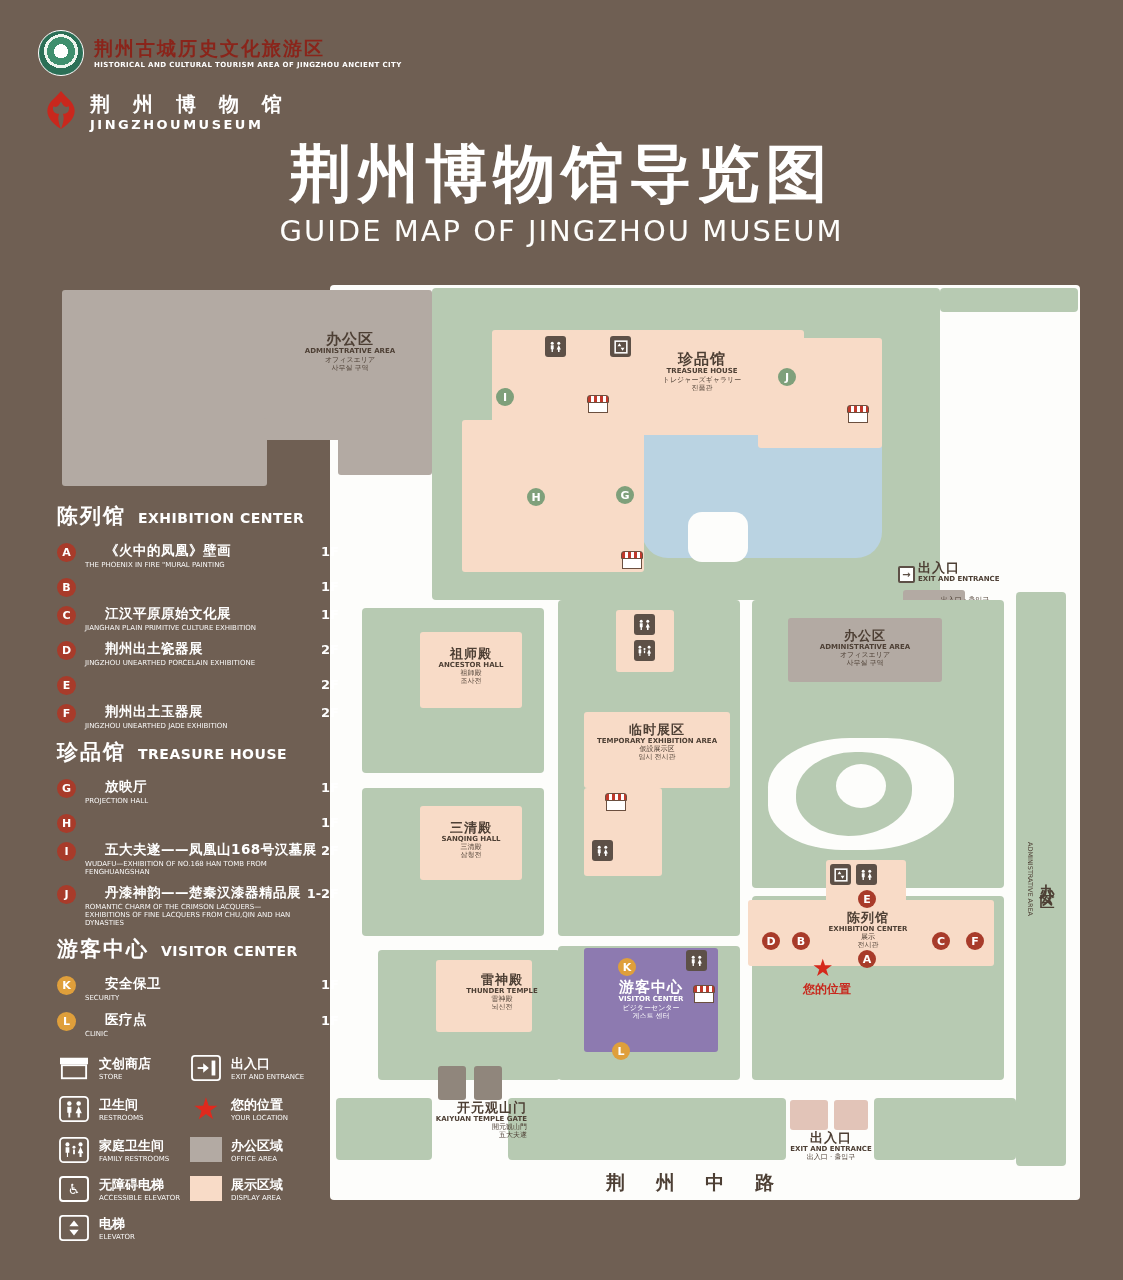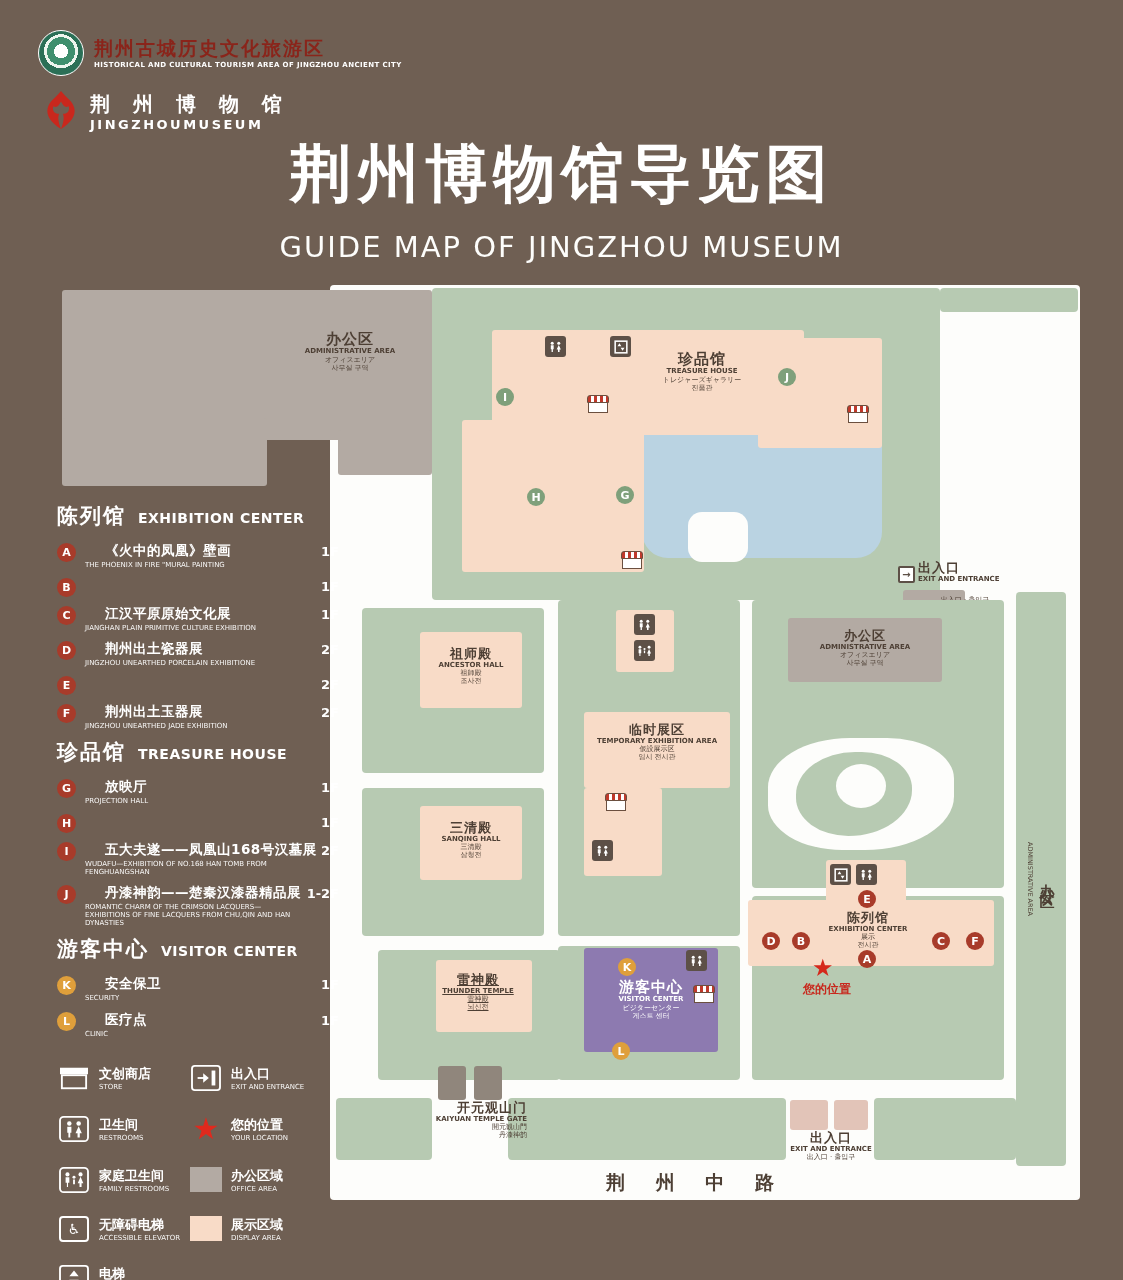--- a/index.html
+++ b/index.html
@@ -11,38 +11,38 @@
   .logo-row{position:absolute;display:flex;align-items:center;gap:10px;color:#fff;}
   .emb1{width:46px;height:46px;border-radius:50%;flex:0 0 46px;
     background:radial-gradient(circle at 50% 46%, #ffffff 0 7px, #3f8f6e 7px 14px, #eef5ee 14px 17px, #2b6f56 17px 23px);
     border:1px solid #fff;}
   .l1-title{font-size:19px;font-weight:bold;color:#8a241a;letter-spacing:2px;line-height:1.2;}
   .l1-sub{font-size:7px;font-weight:bold;color:#fff;letter-spacing:0.4px;margin-top:2px;}
   .l2-title{font-size:20px;font-weight:bold;color:#fff;letter-spacing:8px;line-height:1.1;}
   .l2-sub{font-size:13px;font-weight:bold;color:#fff;letter-spacing:2.5px;margin-top:2px;}
   .main-title{position:absolute;left:0;top:132px;width:1123px;text-align:center;color:#fff;
     font-size:62px;font-weight:bold;letter-spacing:6px;}
-  .main-sub{position:absolute;left:0;top:230px;width:1123px;text-align:center;color:#fdfdfb;
+  .main-sub{position:absolute;left:0;top:214px;width:1123px;text-align:center;color:#fdfdfb;
     font-size:29px;letter-spacing:2px;font-weight:normal;}
 
   
   .legend{position:absolute;left:57px;top:498px;width:282px;color:#fff;}
   .lg-head{display:flex;align-items:baseline;gap:12px;margin:4px 0 12px;}
   .lg-head-zh{font-size:21px;font-weight:bold;letter-spacing:2px;}
   .lg-head-en{font-size:14px;font-weight:bold;letter-spacing:0.5px;}
   .lg-item{display:flex;align-items:flex-start;margin-bottom:8px;position:relative;padding-right:38px;}
   .lg-circle{width:19px;height:19px;border-radius:50%;flex:0 0 19px;display:flex;align-items:center;
     justify-content:center;font-size:11px;font-weight:bold;margin-right:9px;margin-top:1px;color:#fff;}
   .c-red{background:#a83b2a;} .c-orange{background:#df9f3b;}
   .lg-text{flex:1;min-width:0;}
   .lg-zh{font-size:13.5px;font-weight:bold;display:block;letter-spacing:0.5px;white-space:nowrap;margin-left:20px;}
   .lg-en{font-size:7px;display:block;opacity:.95;line-height:1.15;margin-top:1px;}
   .lg-floor{position:absolute;right:0;top:2px;font-size:13px;font-weight:bold;}
   .symbols{display:grid;grid-template-columns:126px 150px;column-gap:6px;row-gap:12px;margin-top:16px;}
-  .sym{display:flex;align-items:center;gap:8px;margin-top:10px;}
+  .sym{display:flex;align-items:center;gap:8px;}
   .sym-text{min-width:0;}
   .sym-zh{font-size:13px;font-weight:bold;display:block;white-space:nowrap;}
   .sym-en{font-size:7px;display:block;opacity:.95;}
   .sym-ic{width:34px;flex:0 0 34px;display:flex;align-items:center;justify-content:center;}
   .swatch{width:32px;height:25px;}
   .sw-gray{background:#b3aaa3;} .sw-pink{background:#f8dbc7;}
   .sym-box{width:30px;height:26px;border:2px solid #fff;border-radius:4px;display:flex;align-items:center;justify-content:center;color:#fff;font-size:14px;}
   .star-red{color:#e0291d;font-size:30px;line-height:1;}
 
   
@@ -189,21 +189,21 @@
   <div class="bld pink" style="left:420px;top:806px;width:102px;height:74px;"></div>
   <div class="map-label" style="left:416px;top:820px;width:110px;">
     <div class="lbl-zh sm">三清殿</div>
     <div class="lbl-en">SANQING HALL</div>
     <div class="lbl-sub">三清殿</div>
     <div class="lbl-sub">삼청전</div>
   </div>
 
   <div class="lawn" style="left:378px;top:950px;width:182px;height:130px;"></div>
   <div class="bld pink" style="left:436px;top:960px;width:96px;height:72px;"></div>
-  <div class="map-label" style="left:424px;top:972px;width:108px;text-decoration:underline;">
+  <div class="map-label" style="left:448px;top:972px;width:108px;">
     <div class="lbl-zh sm">雷神殿</div>
     <div class="lbl-en">THUNDER TEMPLE</div>
     <div class="lbl-sub">雷神殿</div>
     <div class="lbl-sub">뇌신전</div>
   </div>
 
   <div class="lawn" style="left:558px;top:600px;width:182px;height:336px;"></div>
   <div class="bld pink" style="left:616px;top:610px;width:58px;height:62px;"></div>
   <div class="icon-dark" style="left:634px;top:614px;">
     <svg viewBox="0 0 26 18" width="17">
@@ -320,21 +320,21 @@
   <div class="lawn" style="left:336px;top:1098px;width:96px;height:62px;"></div>
   <div class="lawn" style="left:508px;top:1098px;width:278px;height:62px;"></div>
   <div class="lawn" style="left:874px;top:1098px;width:142px;height:62px;"></div>
 
   <div class="bld" style="left:438px;top:1066px;width:28px;height:34px;background:#90867c;"></div>
   <div class="bld" style="left:474px;top:1066px;width:28px;height:34px;background:#90867c;"></div>
   <div class="map-label" style="left:415px;top:1100px;width:112px;text-align:right;">
     <div class="lbl-zh sm">开元观山门</div>
     <div class="lbl-en">KAIYUAN TEMPLE GATE</div>
     <div class="lbl-sub">開元観山門</div>
-    <div class="lbl-sub">丹漆神韵</div>
+    <div class="lbl-sub">五大夫遂</div>
   </div>
 
   <div class="bld" style="left:790px;top:1100px;width:38px;height:30px;background:#e2c4b8;"></div>
   <div class="bld" style="left:834px;top:1100px;width:34px;height:30px;background:#e2c4b8;"></div>
   <div class="map-label" style="left:776px;top:1130px;width:110px;">
     <div class="lbl-zh sm">出入口</div>
     <div class="lbl-en">EXIT AND ENTRANCE</div>
     <div class="lbl-sub">出入口 · 출입구</div>
   </div>
 

